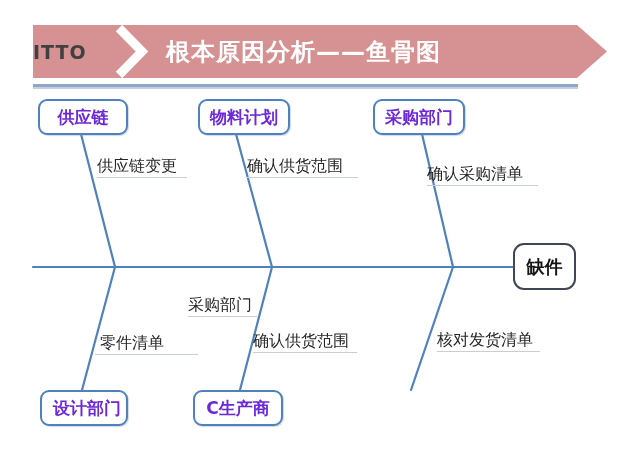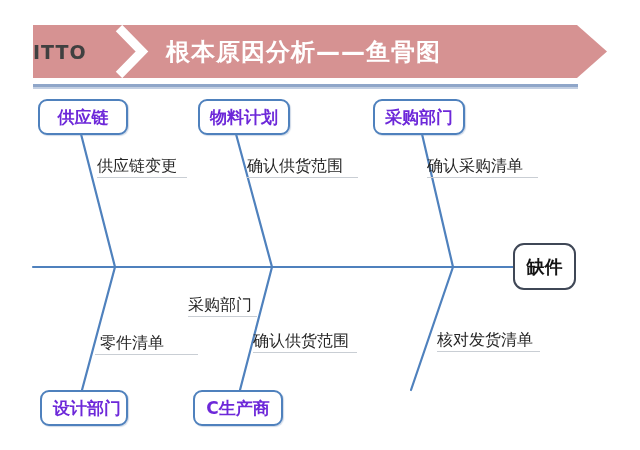--- a/index.html
+++ b/index.html
@@ -50,21 +50,21 @@
     display:flex;align-items:center;justify-content:center;
     font-size:18px;font-weight:bold;color:#141414;
   }
   
   .cause{
     position:absolute;font-size:16px;color:#262626;white-space:nowrap;
     border-bottom:1.5px solid #c9ced4;
   }
   .cz1{left:97px; top:156px;width:90px;}
   .cz2{left:247px;top:156px;width:111px;}
-  .cz3{left:427px;top:156px;width:111px;}
+  .cz3{left:427px;top:164px;width:111px;}
   .cz4{left:188px;top:295px;width:69px;}
   .cz5{left:95px; top:333px;width:103px;padding-left:5px;}
   .cz6{left:253px;top:331px;width:104px;}
   .cz7{left:437px;top:330px;width:103px;}
 </style>
 </head>
 <body>
 
 <div id="stage">
 

